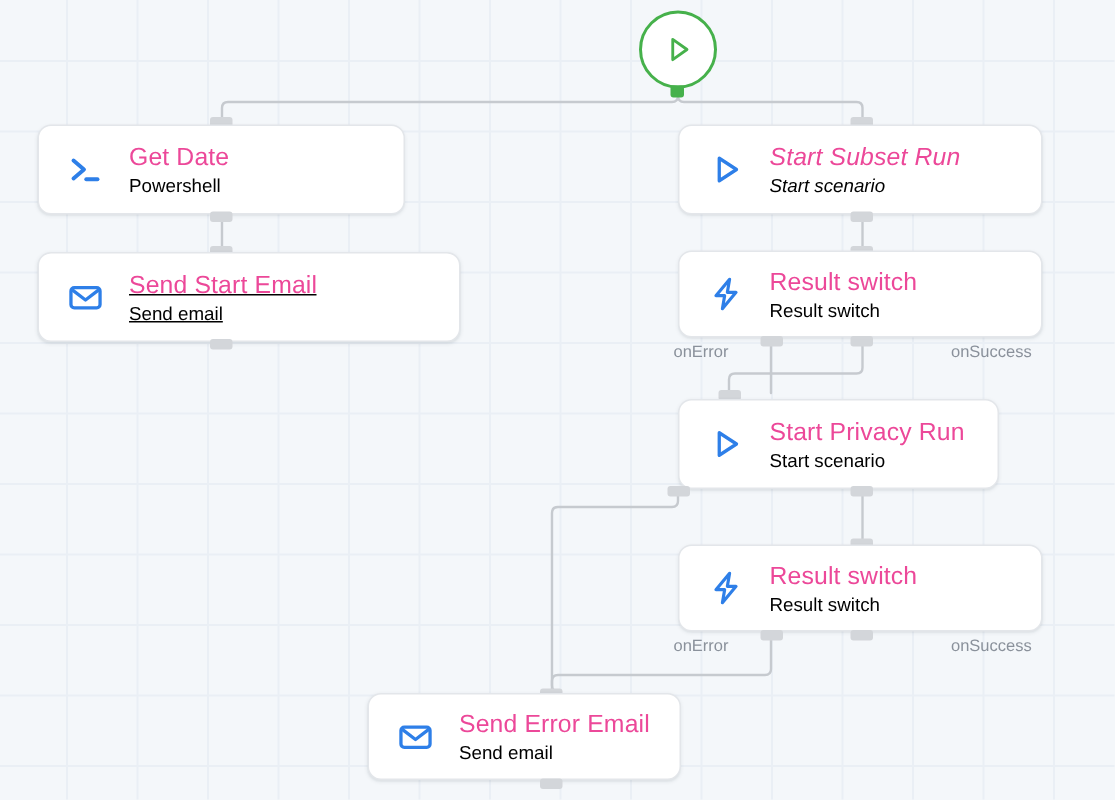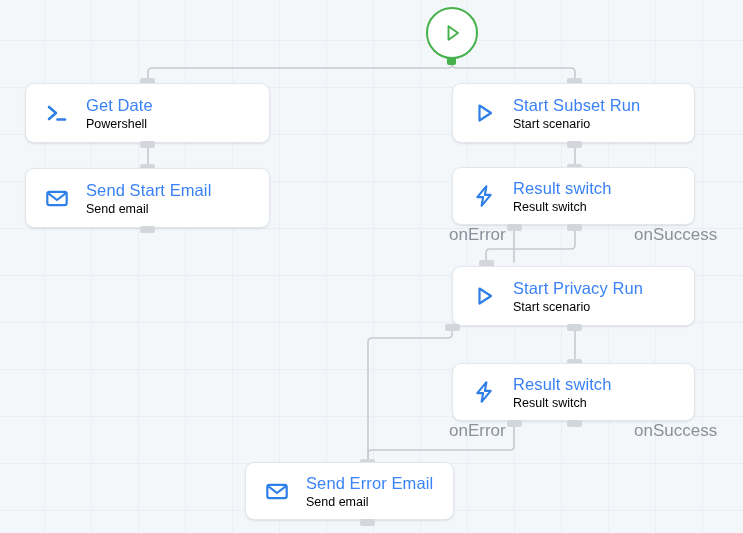--- a/index.html
+++ b/index.html
@@ -57,21 +57,21 @@
   }
   .node-text {
     display: flex;
     flex-direction: column;
     justify-content: center;
     overflow: hidden;
   }
   .node-title {
     font-size: 16.5px;
     line-height: 20px;
-    color: #3b82f6;
+    color: #ec4899;
     white-space: nowrap;
     letter-spacing: 0.1px;
   }
   .node-sub {
     font-size: 12.5px;
     line-height: 16px;
     color: #000000;
     white-space: nowrap;
     margin-top: 1px;
   }
@@ -102,21 +102,21 @@
     position: absolute;
     width: 9px;
     height: 8px;
     background: #46b14b;
     border-radius: 2px;
   }
 
   
   .edge-label {
     position: absolute;
-    font-size: 17px;
+    font-size: 11px;
     line-height: 14px;
     color: #8a919b;
     white-space: nowrap;
   }
 </style>
 </head>
 <body>
 
 <div id="canvas">
 
@@ -161,36 +161,36 @@
       </svg>
     </div>
     <div class="node-text">
       <div class="node-title">Get Date</div>
       <div class="node-sub">Powershell</div>
     </div>
   </div>
   <div class="port" style="left:140px; top:141px;"></div>
 
   <div class="port" style="left:140px; top:164px;"></div>
-  <div class="node" style="left:25px; top:168px; width:245px; height:60px;">
+  <div class="node" style="left:25px; top:168px; width:282px; height:60px;text-decoration:underline;">
     <div class="node-icon">
       <svg width="28" height="28" viewBox="0 0 28 28">
         <rect x="4.3" y="7.8" width="19.4" height="13.4" rx="2.2" fill="none" stroke="#2e7fe8" stroke-width="2.2"></rect>
         <path d="M5.4 9.4 L14 16 L22.6 9.4" fill="none" stroke="#2e7fe8" stroke-width="2.2" stroke-linecap="round" stroke-linejoin="round"></path>
       </svg>
     </div>
     <div class="node-text">
       <div class="node-title">Send Start Email</div>
       <div class="node-sub">Send email</div>
     </div>
   </div>
   <div class="port" style="left:140px; top:226px;"></div>
 
   <div class="port" style="left:567px; top:78px;"></div>
-  <div class="node" style="left:452px; top:83px; width:243px; height:60px;">
+  <div class="node" style="left:452px; top:83px; width:243px; height:60px;font-style:italic;">
     <div class="node-icon">
       <svg width="28" height="28" viewBox="0 0 28 28">
         <path d="M9.5 6.5 L21 14 L9.5 21.5 Z" fill="none" stroke="#2e7fe8" stroke-width="2.2" stroke-linejoin="round"></path>
       </svg>
     </div>
     <div class="node-text">
       <div class="node-title">Start Subset Run</div>
       <div class="node-sub">Start scenario</div>
     </div>
   </div>
@@ -207,21 +207,21 @@
       <div class="node-title">Result switch</div>
       <div class="node-sub">Result switch</div>
     </div>
   </div>
   <div class="port" style="left:507px; top:224px;"></div>
   <div class="port" style="left:567px; top:224px;"></div>
   <div class="edge-label" style="left:449px; top:228px;">onError</div>
   <div class="edge-label" style="left:634px; top:228px;">onSuccess</div>
 
   <div class="port" style="left:479px; top:260px;"></div>
-  <div class="node" style="left:452px; top:266px; width:243px; height:60px;">
+  <div class="node" style="left:452px; top:266px; width:214px; height:60px;">
     <div class="node-icon">
       <svg width="28" height="28" viewBox="0 0 28 28">
         <path d="M9.5 6.5 L21 14 L9.5 21.5 Z" fill="none" stroke="#2e7fe8" stroke-width="2.2" stroke-linejoin="round"></path>
       </svg>
     </div>
     <div class="node-text">
       <div class="node-title">Start Privacy Run</div>
       <div class="node-sub">Start scenario</div>
     </div>
   </div>

